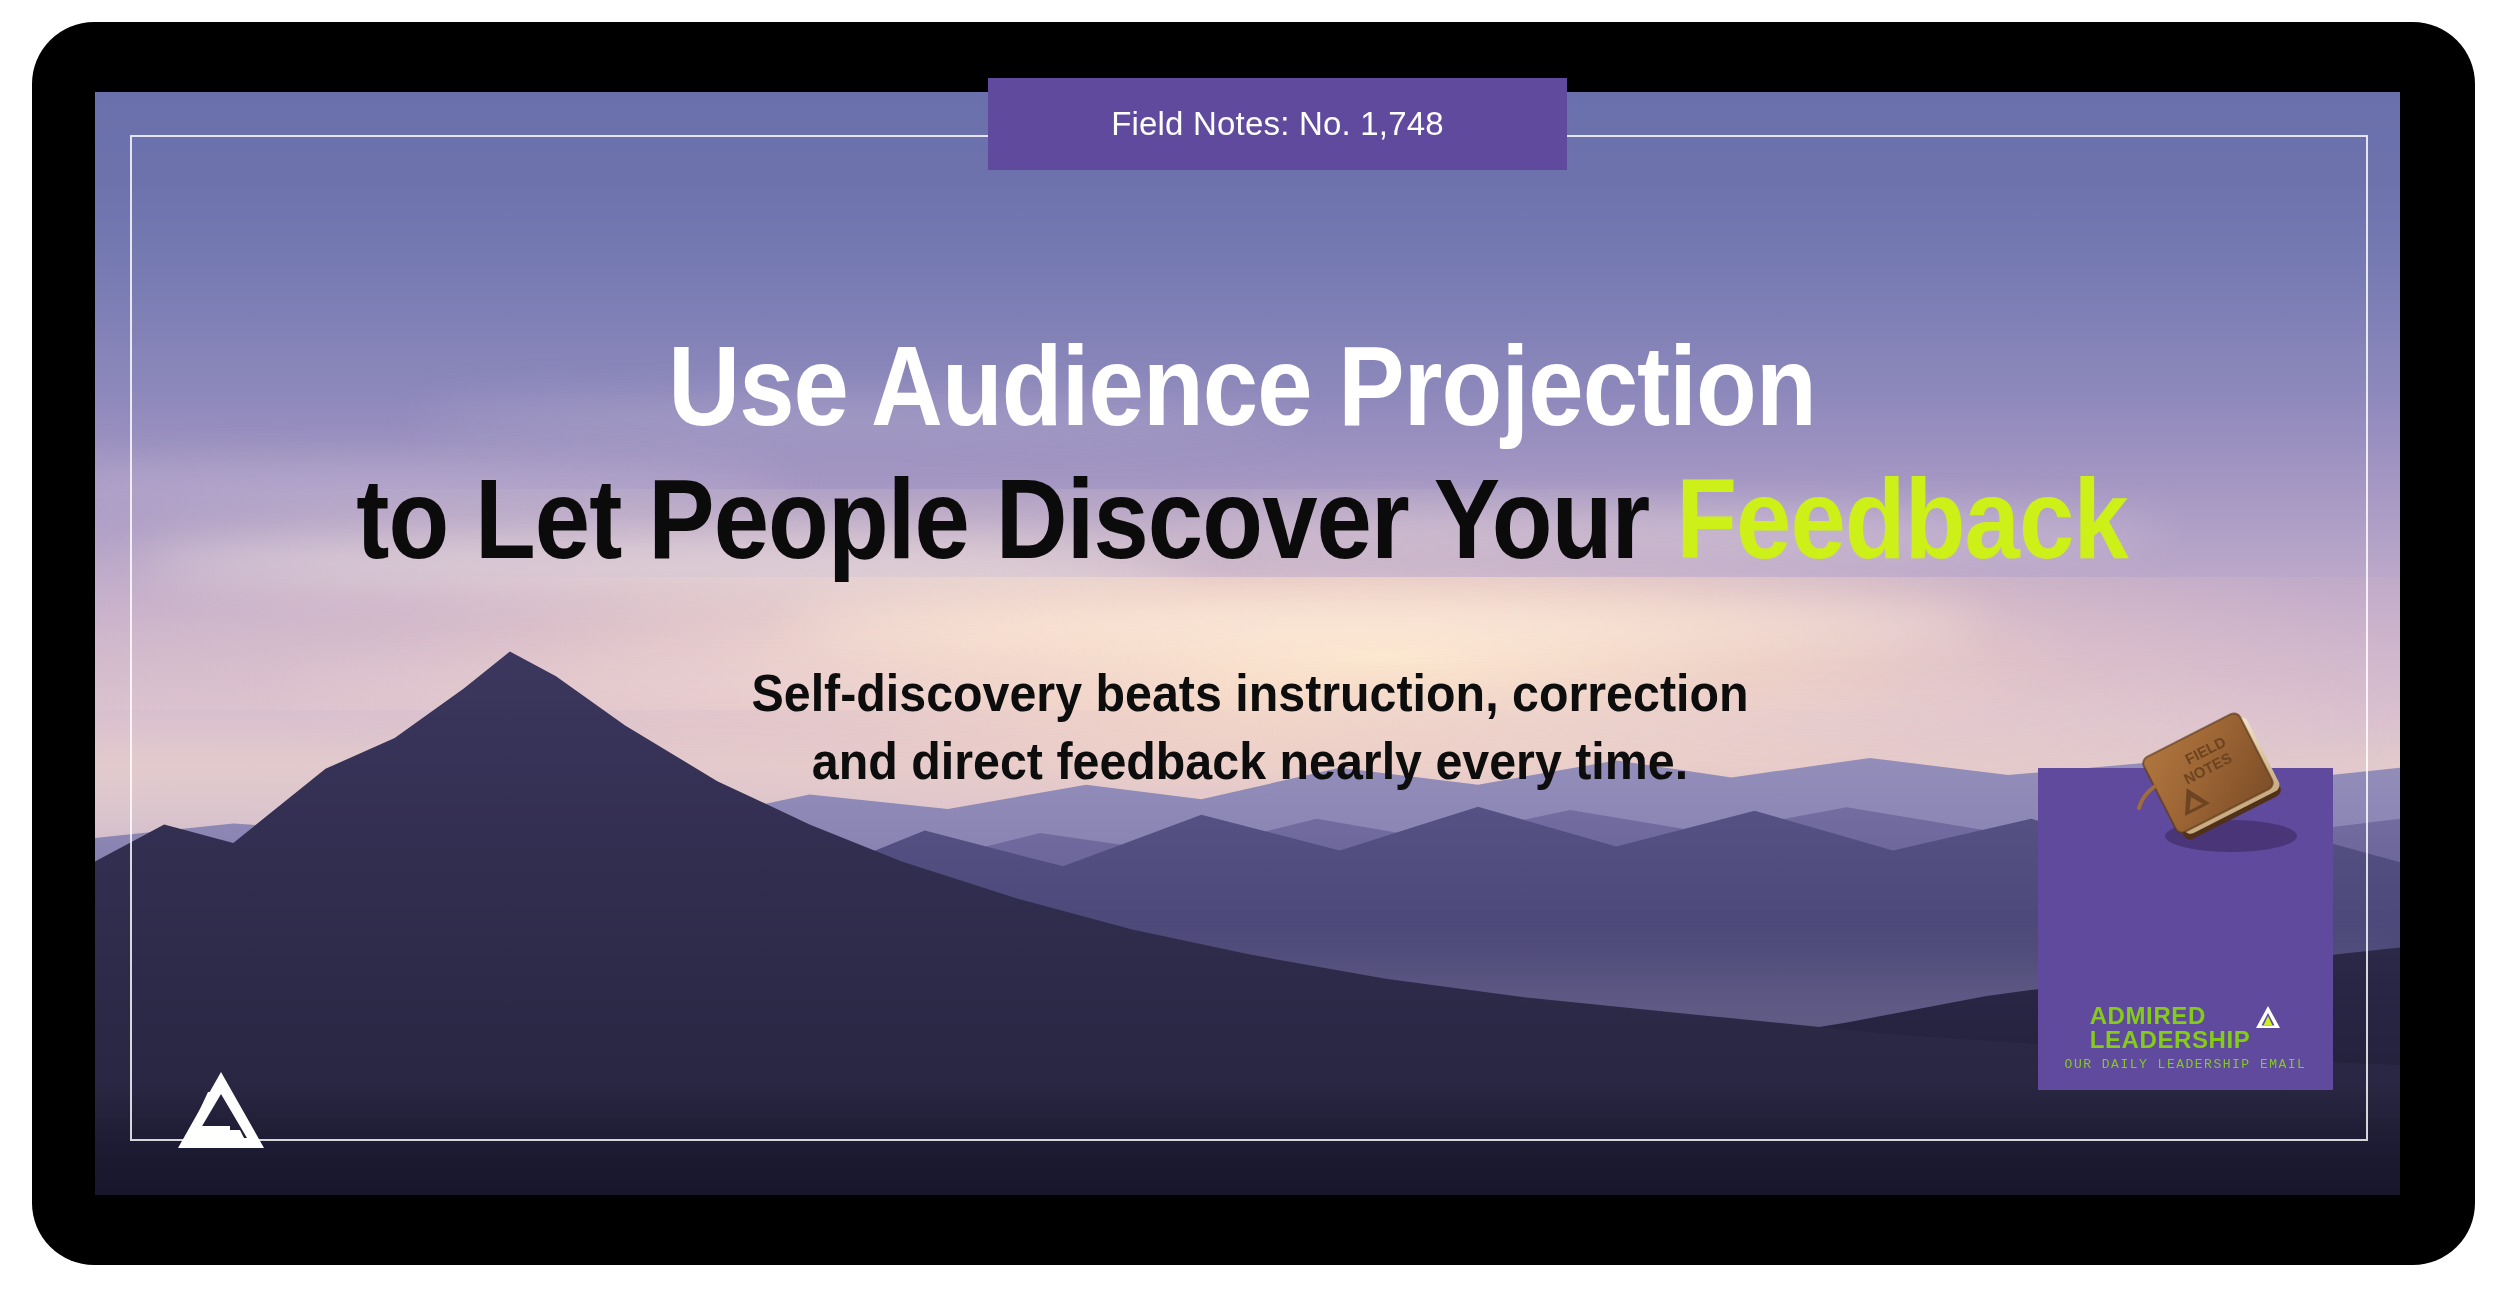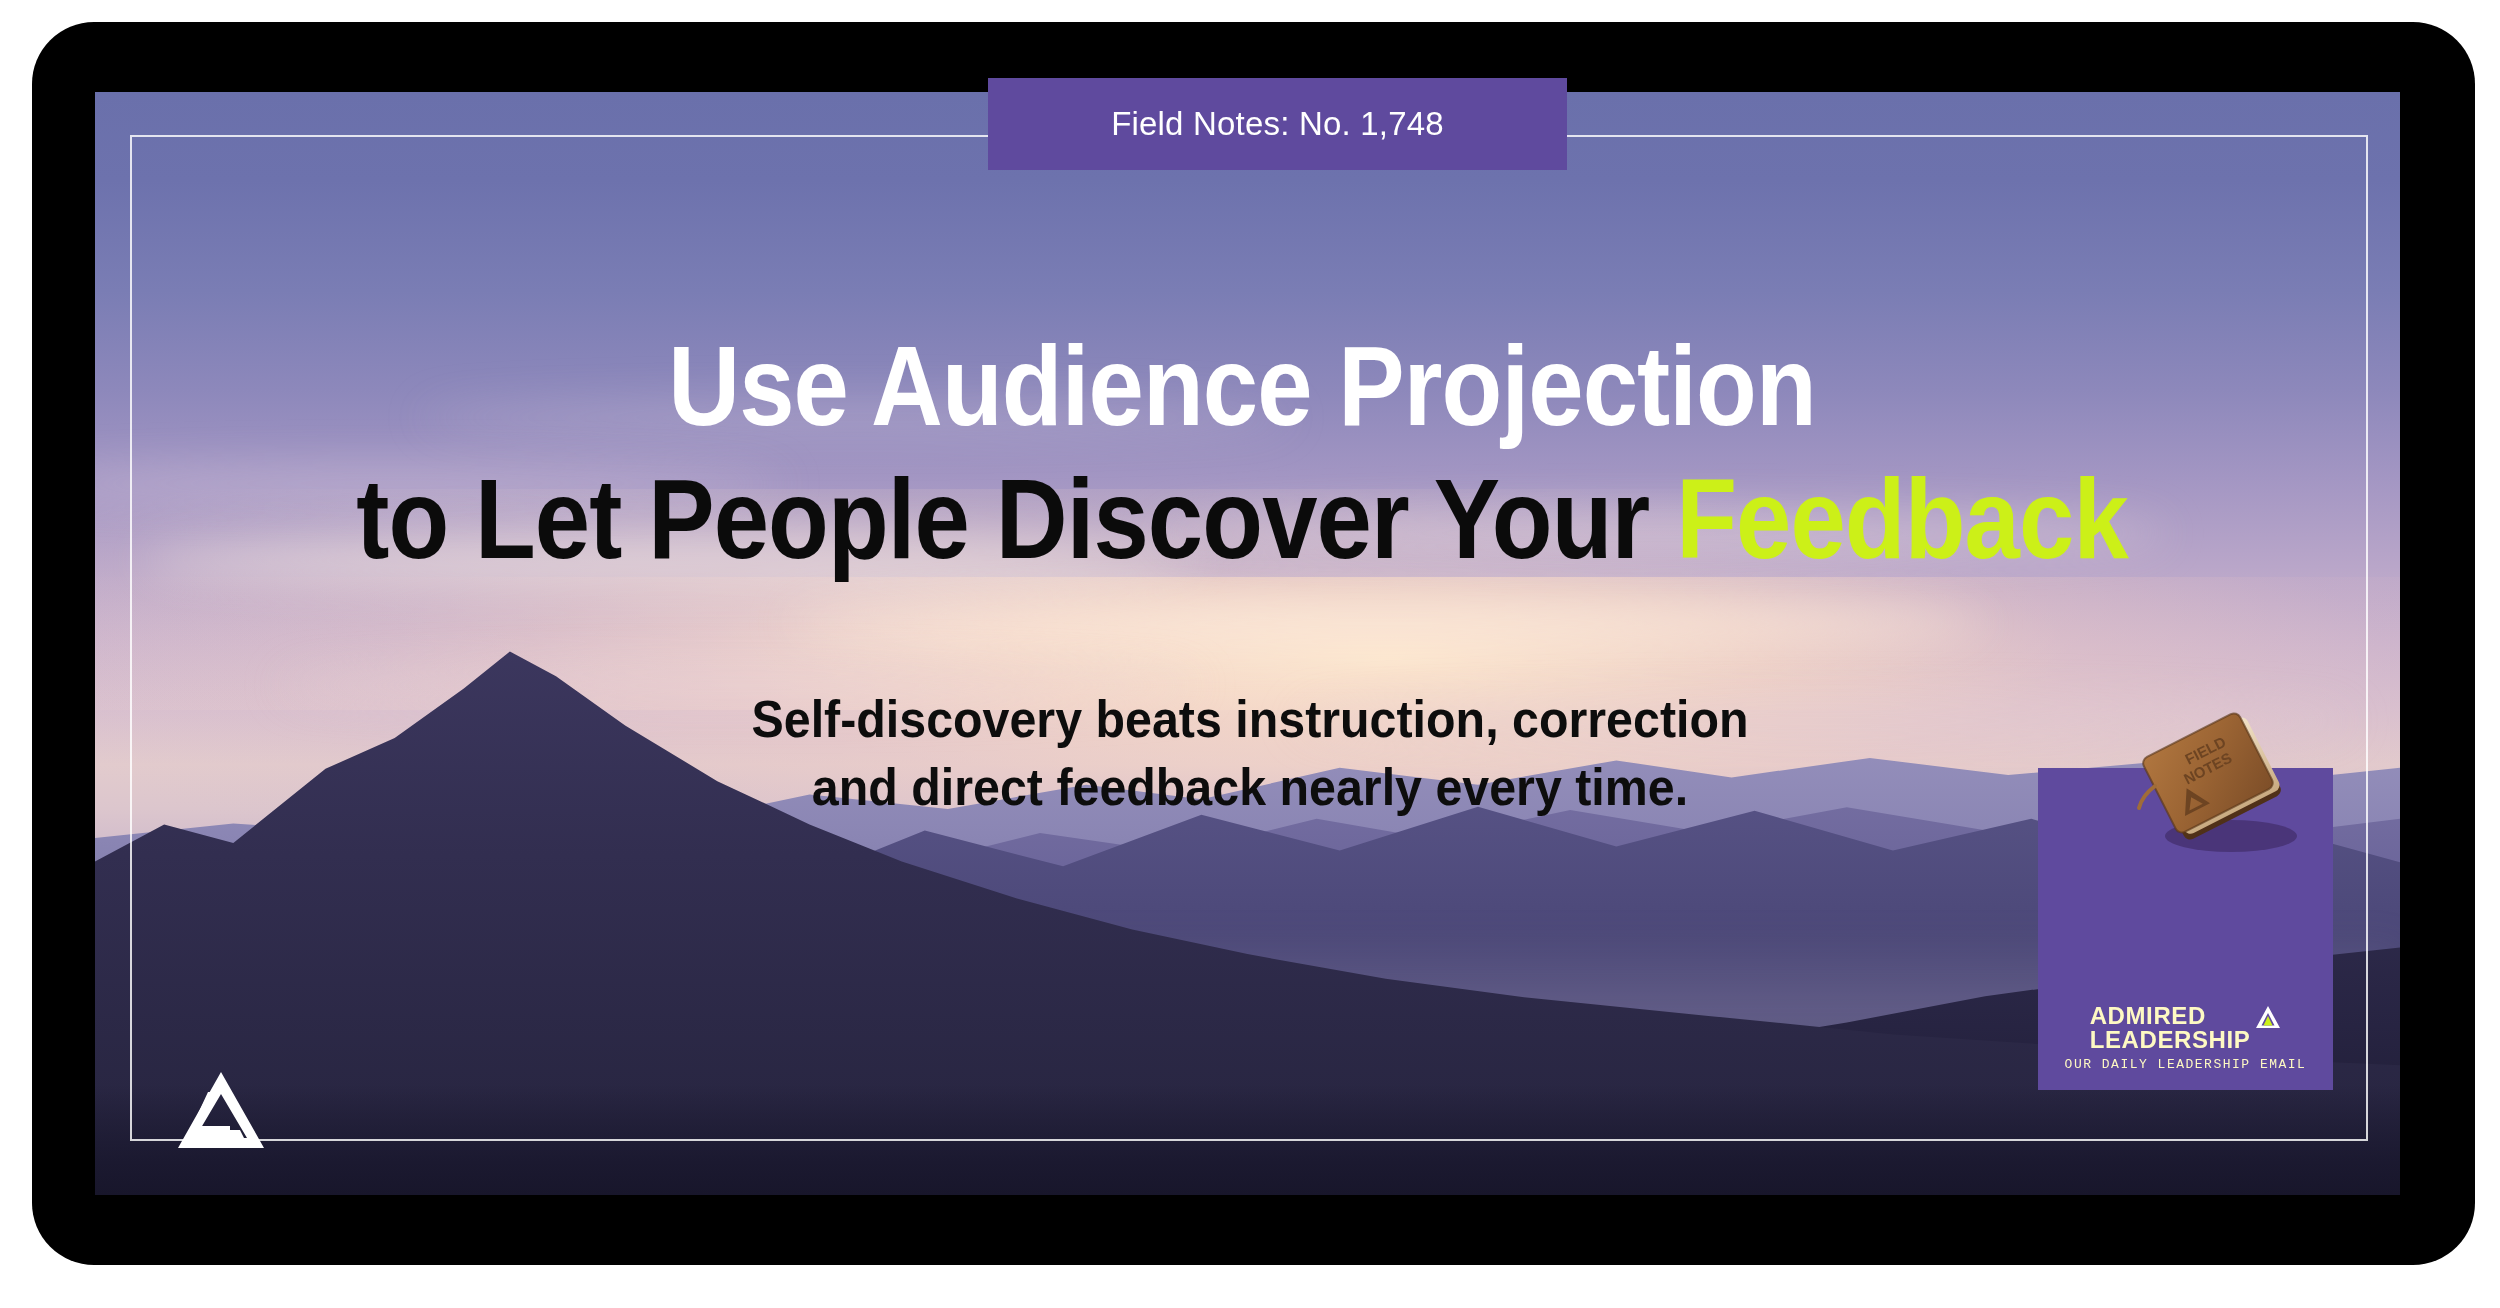--- a/index.html
+++ b/index.html
@@ -116,32 +116,32 @@
   .hl-line{display:block;font-weight:700;font-size:113px;letter-spacing:-1px;
            font-family:"Liberation Sans Narrow","Liberation Sans","DejaVu Sans Condensed",sans-serif;
            transform:scaleX(.88);transform-origin:center;white-space:nowrap;}
   .hl1{color:#ffffff;margin-bottom:20px;}
   .hl2{color:#0b0b0b;}
   .hl-accent{color:#ccf018;}
 
   
   #subtitle{position:absolute;left:0;right:0;top:660px;text-align:center;
             color:#0d0d0d;font-weight:700;font-size:52px;line-height:1.30;
-            font-family:"Liberation Sans Narrow","Liberation Sans","DejaVu Sans Condensed",sans-serif;margin-top:26px;}
+            font-family:"Liberation Sans Narrow","Liberation Sans","DejaVu Sans Condensed",sans-serif;}
   #subtitle span{display:block;transform:scaleX(.93);}
 
   
   #watermark{position:absolute;left:168px;top:1070px;width:106px;height:92px;}
 
   
   #promo-card{position:absolute;left:2038px;top:768px;width:295px;height:322px;
               background:#5f4a9e;}
   #notebook{position:absolute;left:2135px;top:712px;width:180px;height:145px;}
   #promo-text{position:absolute;left:0;right:0;bottom:18px;text-align:center;
-              color:#fef9c3;}
+              color:#84cc16;}
   .brand-row{display:flex;align-items:flex-start;justify-content:center;gap:5px;
              line-height:.97;}
   .brand-words{font-weight:700;font-size:24px;letter-spacing:.6px;text-align:left;
                font-family:"Liberation Sans","DejaVu Sans",sans-serif;}
   .brand-mark{width:26px;height:24px;margin-top:1px;}
   .fieldnotes{font-family:"Liberation Serif","DejaVu Serif",serif;
               font-size:55px;line-height:1.04;margin-top:3px;letter-spacing:-.5px;}
   .tagline{font-size:13px;letter-spacing:1.5px;margin-top:6px;
            font-family:Liberation Mono, monospace;}
 </style>

